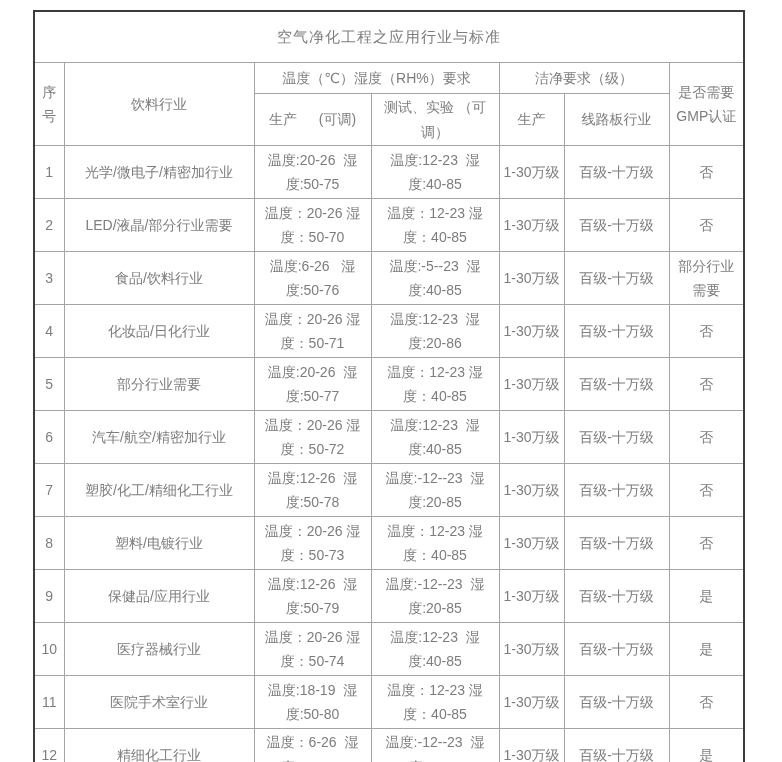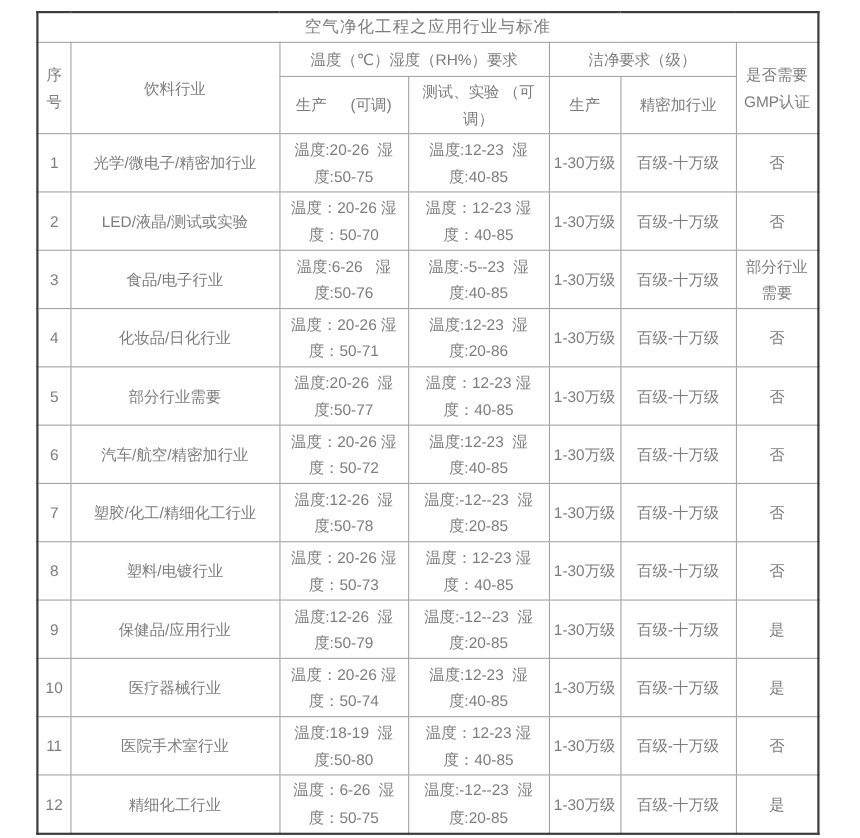--- a/index.html
+++ b/index.html
@@ -34,21 +34,21 @@
     line-height: 1.75;
     overflow: hidden;
   }
   
   table.std {
     border: 2px solid #3c3c3c;
   }
   tr.title-row th {
     height: 26px;
     line-height: 26px;
-    padding: 0;
+    padding: 12px;
     font-size: 15px;
     letter-spacing: 1px;
   }
   tr.head-1 th { height: 28px; }
   tr.head-2 th { height: 48px; }
   tbody tr { height: 53px; }
   .prewrap { white-space: pre-wrap; }
 </style>
 </head>
 <body>
@@ -74,51 +74,51 @@
         <th colspan="2">温度（℃）湿度（RH%）要求</th>
         <th colspan="2">洁净要求（级）</th>
         <th rowspan="2" class="prewrap">是否需要
 GMP认证</th>
       </tr>
       <tr class="head-2">
         <th class="prewrap">生产　  (可调)</th>
         <th class="prewrap">测试、实验 （可
 调）</th>
         <th>生产</th>
-        <th>精密加行业</th>
+        <th>线路板行业</th>
       </tr>
     </thead>
     <tbody id="rows">
   <tr>
     <td>1</td>
     <td>光学/微电子/精密加行业</td>
     <td class="prewrap">温度:20-26  湿
 度:50-75</td>
     <td class="prewrap">温度:12-23  湿
 度:40-85</td>
     <td>1-30万级</td>
     <td>百级-十万级</td>
     <td>否</td>
   </tr>
 
   <tr>
     <td>2</td>
-    <td>LED/液晶/测试或实验</td>
+    <td>LED/液晶/部分行业需要</td>
     <td class="prewrap">温度：20-26 湿
 度：50-70</td>
     <td class="prewrap">温度：12-23 湿
 度：40-85</td>
     <td>1-30万级</td>
     <td>百级-十万级</td>
     <td>否</td>
   </tr>
 
   <tr>
     <td>3</td>
-    <td>食品/电子行业</td>
+    <td>食品/饮料行业</td>
     <td class="prewrap">温度:6-26   湿
 度:50-76</td>
     <td class="prewrap">温度:-5--23  湿
 度:40-85</td>
     <td>1-30万级</td>
     <td>百级-十万级</td>
     <td>部分行业需要</td>
   </tr>
 
   <tr>

